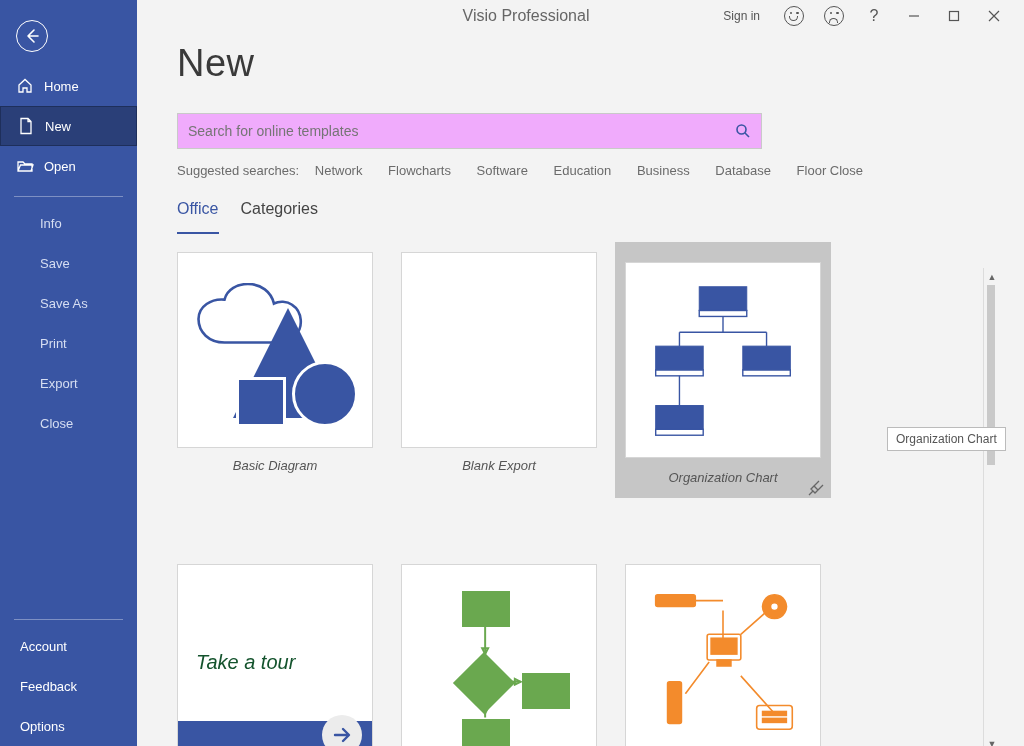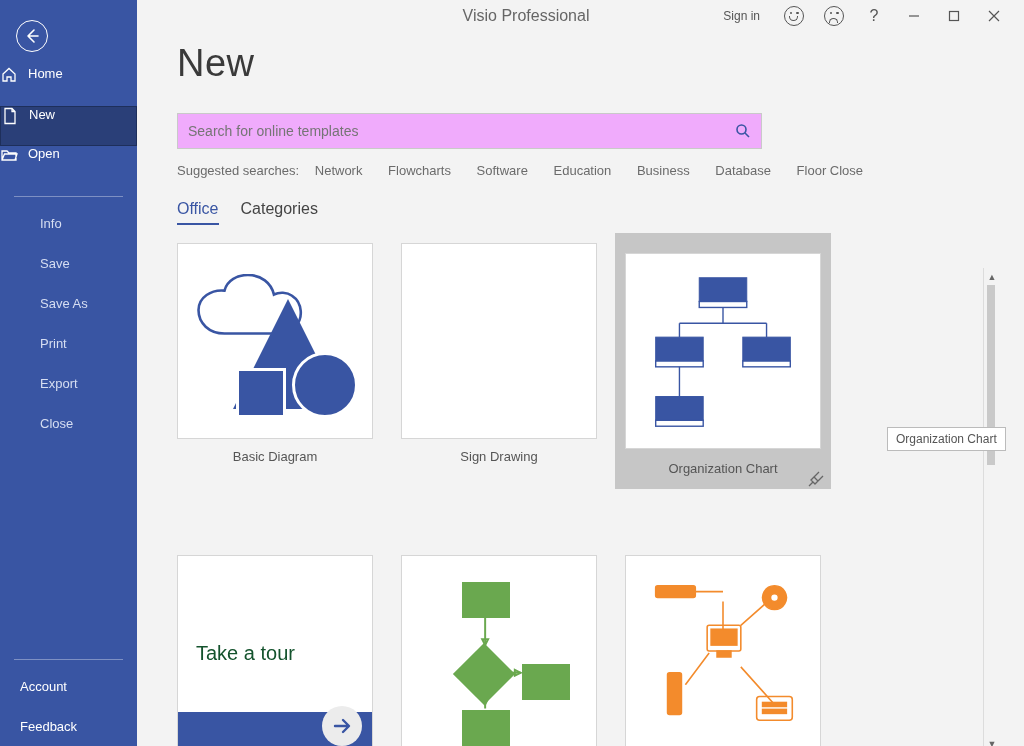--- a/index.html
+++ b/index.html
@@ -15,22 +15,22 @@
   display: flex; flex-direction: column;
   padding-top: 8px;
 }
 .sidebar .back-btn {
   width: 32px; height: 32px; border-radius: 50%;
   border: 1.5px solid #fff; margin: 12px 0 14px 16px;
   display: flex; align-items: center; justify-content: center;
   cursor: pointer;
 }
 .sidebar .nav-item {
-  height: 40px; display: flex; align-items: flex-start;
-  padding-left: 0; cursor: pointer;
+  height: 40px; display: flex; align-items: center;
+  padding-left: 16px; cursor: pointer;
   gap: 10px;
 }
 .sidebar .nav-item.selected {
   background: #2a3f78;
   border: 1px solid #1e2f5b;
 }
 .sidebar .nav-item svg { flex: 0 0 18px; }
 .sidebar .divider { height: 1px; margin: 10px 14px 6px 14px; background: rgba(255,255,255,.35); }
 .sidebar .sub-item {
   height: 40px; display: flex; align-items: center;
@@ -66,24 +66,24 @@
   display:flex; align-items:center; padding: 0 10px;
 }
 .searchbox input { border:0; outline:0; flex:1; font-size:14px; color:#444; background:transparent; }
 .searchbox .mag { color:#3955a3; }
 
 .suggested { margin-top:14px; font-size:13px; color:#6b6b6b; }
 .suggested .label { margin-right: 12px; }
 .suggested a { color:#6b6b6b; text-decoration:none; margin-right: 22px; cursor:pointer; }
 
 .tabs { margin-top:22px; display:flex; gap:22px; font-size:16px; }
-.tabs .tab { color:#444; cursor:pointer; padding-bottom:5px; }
+.tabs .tab { color:#444; cursor:pointer; padding-bottom:14px; }
 .tabs .tab.active { color:#3955a3; border-bottom:2px solid #3955a3; }
 
-.tmpl-area { position:relative; margin-top: 18px; width: 800px; height: 480px; }
+.tmpl-area { position:relative; margin-top: 18px; width: 800px; height: 480px; font-style: italic; }
 
 .scrollbar { position:absolute; right: 24px; top: 236px; width: 17px; height: 484px; border-left:1px solid #dcdcdc; }
 .scrollbar .up, .scrollbar .down { height:17px; display:flex; align-items:center; justify-content:center; color:#666; font-size:9px; }
 .scrollbar .track { position:relative; height:calc(100% - 34px); }
 .scrollbar .thumb { position:absolute; left:3px; top:0; width:8px; height:180px; background:#c9c9c9; }
 
 .row { display:flex; gap:28px; }
 .row + .row { margin-top: 46px; }
 
 .card { width:196px; cursor:pointer; }
@@ -179,20 +179,23 @@
         <span>Close</span>
       </div>
 
     <div class="spacer"></div>
     <div class="bottom-divider"></div>
     <div class="bottom-item">
         <span>Account</span>
       </div>
     <div class="bottom-item">
         <span>Feedback</span>
+      </div>
+    <div class="bottom-item">
+        <span>Options</span>
       </div>
   </div>
 
   <div class="right">
     <div class="titlebar">
       <div class="app-title">Visio Professional</div>
       <div class="spacer"></div>
       <div class="signin">Sign in</div>
       <div class="tbtn">
           <div class="face">
@@ -261,21 +264,21 @@
                 </svg>
               <div class="tri"></div>
               <div class="circ"></div>
               <div class="sq"></div>
             </div>
             <div class="cap">Basic Diagram</div>
           </div>
 
           <div class="card">
             <div class="thumb"></div>
-            <div class="cap">Sign Drawing</div>
+            <div class="cap">Blank Export</div>
           </div>
 
           <div class="card hover">
             <div class="wrap">
               <div class="thumb orgchart">
                 <svg viewBox="0 0 196 196">
                   <g fill="#3955a3" stroke="#3955a3">
                     <rect x="74" y="24" width="48" height="24" fill="#3955a3"></rect>
                       <rect x="74" y="48" width="48" height="6" fill="none" stroke-width="1.4"></rect>
                     <rect x="30" y="84" width="48" height="24"></rect>

